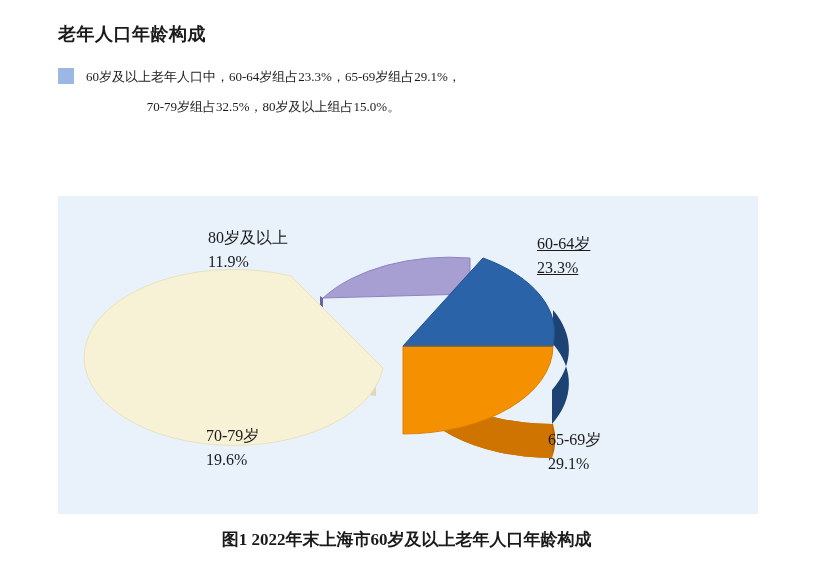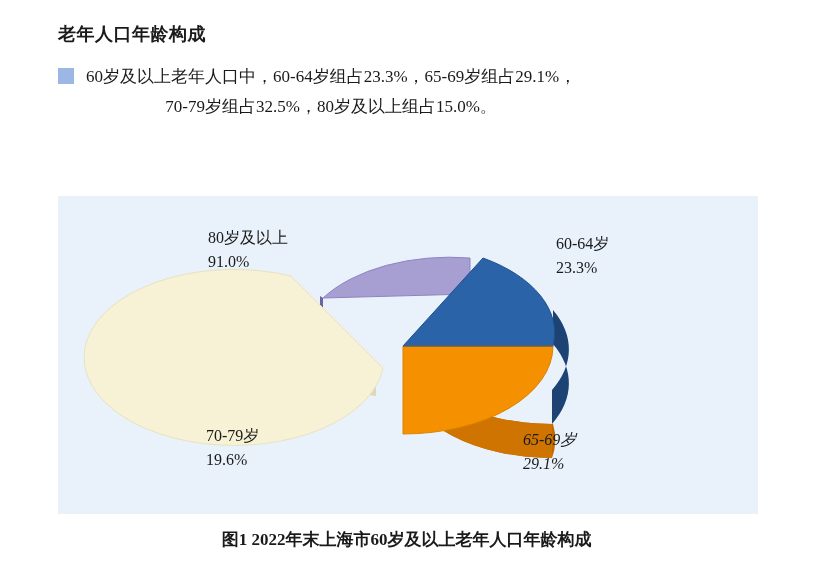--- a/index.html
+++ b/index.html
@@ -39,21 +39,21 @@
   }
   .legend-swatch {
     width: 16px;
     height: 16px;
     background: #9bb7e4;
     margin-top: 6px;
     margin-right: 12px;
     flex: 0 0 auto;
   }
   .legend-text {
-    font-size: 17px;
+    font-size: 13px;
     line-height: 30px;
     max-width: 660px;
   }
   .legend-text .l2 {
     display: block;
     text-align: center;
   }
   .chart-area {
     position: absolute;
     left: 58px;
@@ -70,22 +70,22 @@
     height: 318px;
   }
   .lbl {
     position: absolute;
     font-size: 16px;
     line-height: 24px;
     text-align: left;
     white-space: nowrap;
   }
   .lbl .v { display: block; }
-  .lbl-6064 { left: 498px; top: 36px; }
-  .lbl-6569 { left: 465px; top: 232px; font-style: italic; }
+  .lbl-6064 { left: 479px; top: 36px; text-decoration: underline; }
+  .lbl-6569 { left: 490px; top: 232px; }
   .lbl-7079 { left: 148px; top: 228px; }
   .lbl-80   { left: 150px; top: 30px; }
   .caption {
     position: absolute;
     left: 0;
     top: 528px;
     width: 813px;
     text-align: center;
     font-size: 17px;
     font-weight: bold;
@@ -168,19 +168,19 @@
     <div class="lbl lbl-6569">
       <span>65-69岁</span>
       <span class="v">29.1%</span>
     </div>
     <div class="lbl lbl-7079">
       <span>70-79岁</span>
       <span class="v">19.6%</span>
     </div>
     <div class="lbl lbl-80">
       <span>80岁及以上</span>
-      <span class="v">91.0%</span>
+      <span class="v">11.9%</span>
     </div>
   </div>
 
   <div class="caption">图1  2022年末上海市60岁及以上老年人口年龄构成</div>
 
 </div>
 
 </body></html>

